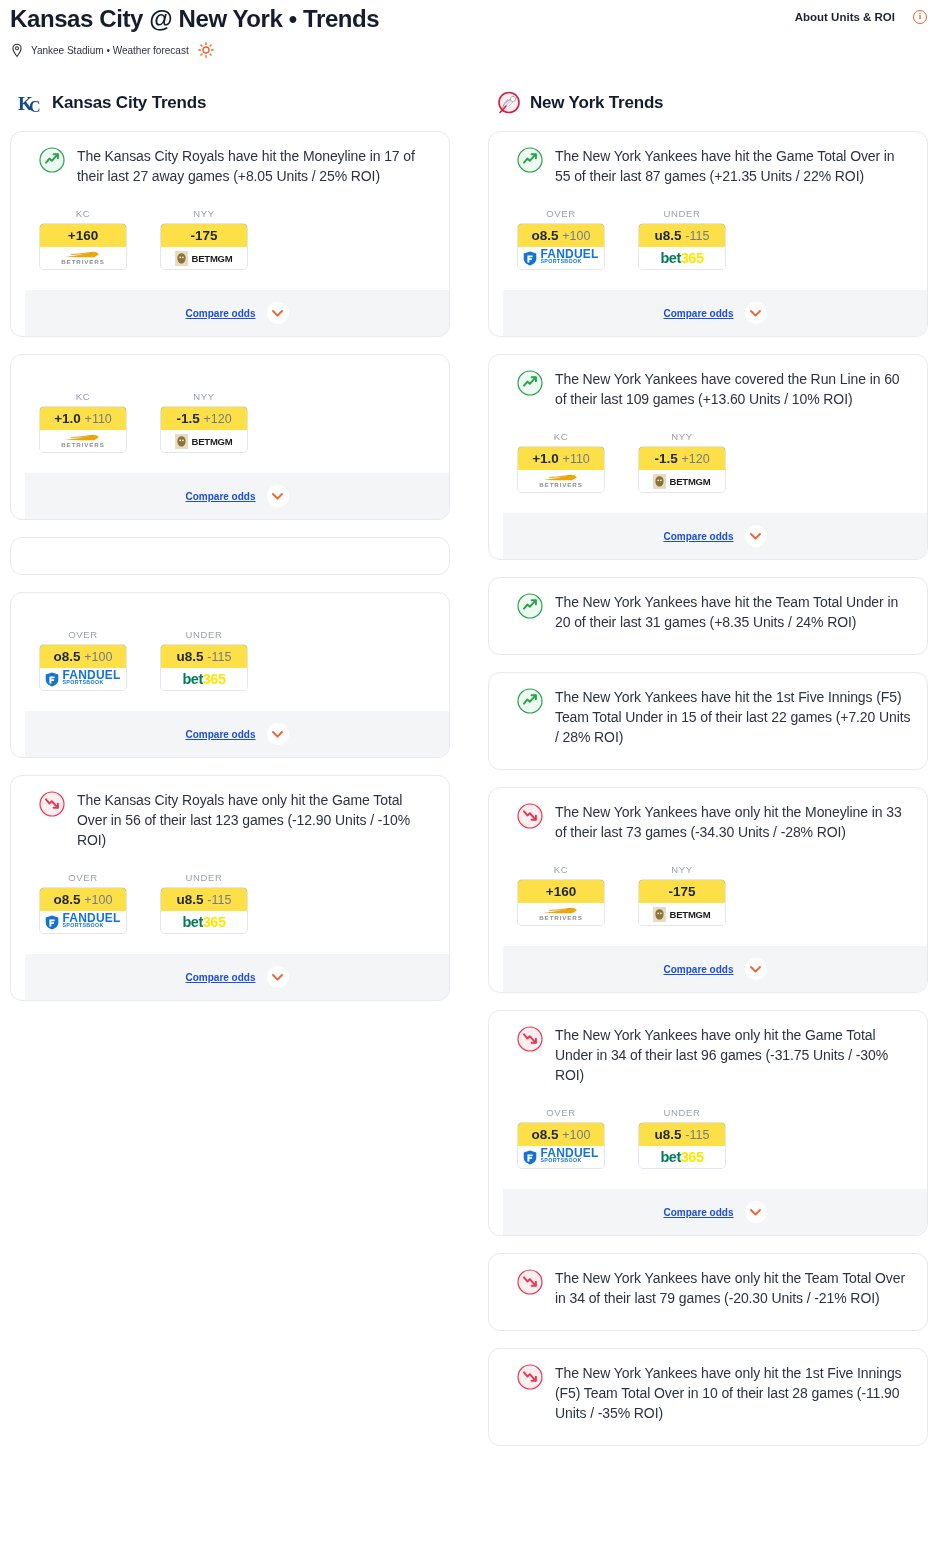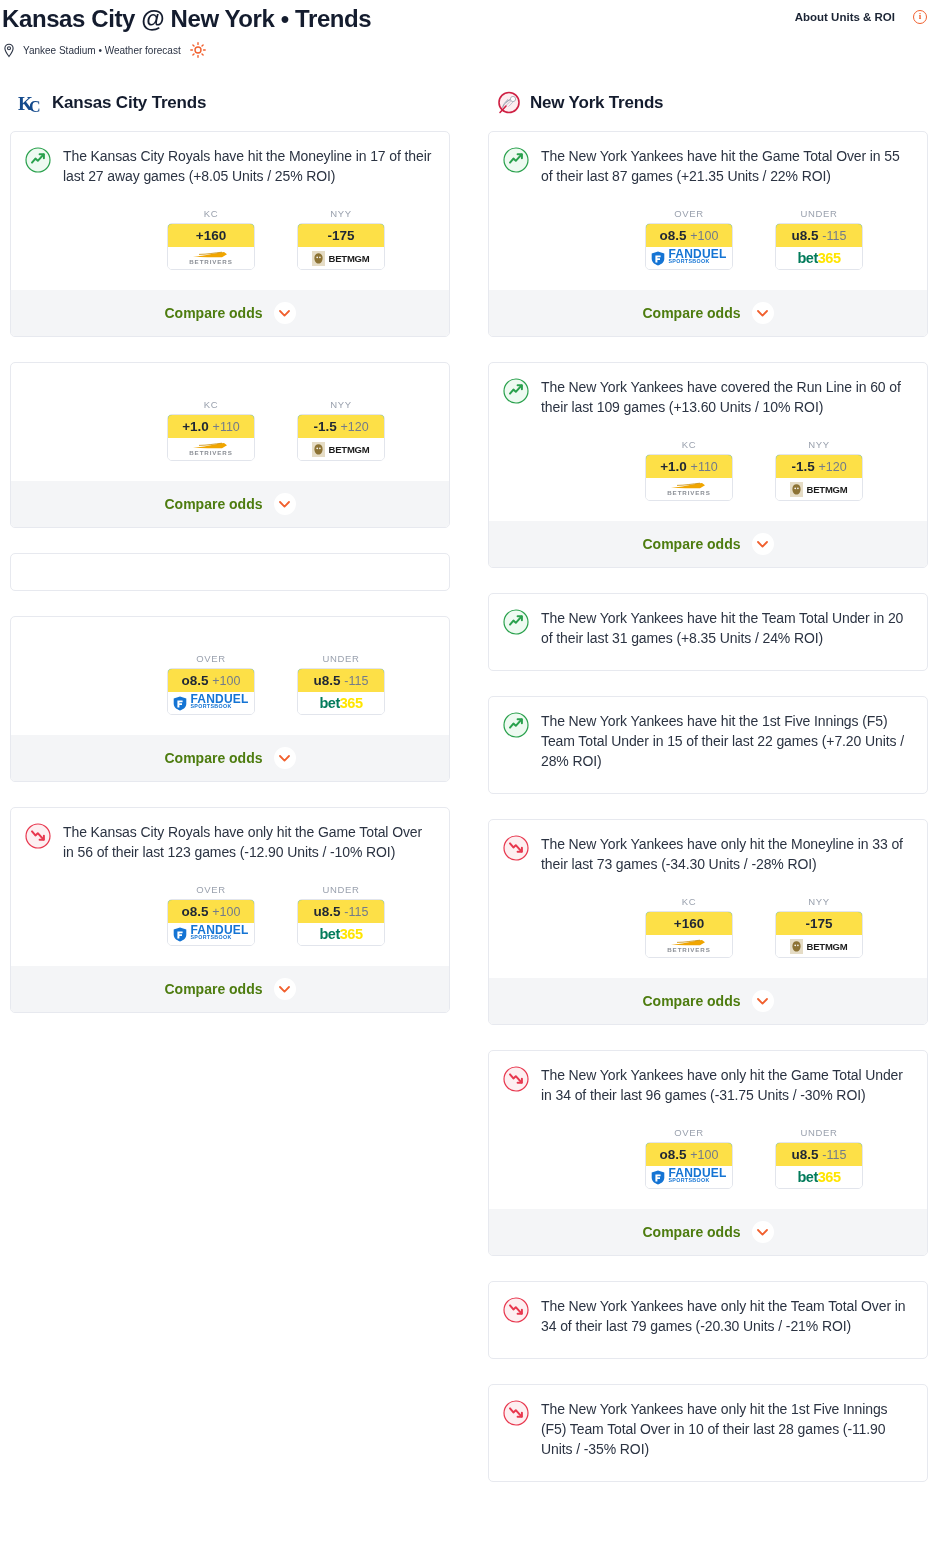--- a/index.html
+++ b/index.html
@@ -7,21 +7,21 @@
     width: 937px;
     background: #ffffff;
     font-family: "Liberation Sans", sans-serif;
     color: #1b2434;
   }
   body { padding: 0 0 14px 0; }
 
   
   .page-header {
     position: relative;
-    padding: 4px 10px 0 2px;
+    padding: 4px 10px 0 10px;
   }
   .title-row { display: flex; align-items: flex-start; justify-content: space-between; }
   .page-title {
     font-size: 24px;
     font-weight: 800;
     letter-spacing: -0.4px;
     line-height: 30px;
     color: #141c2e;
   }
   .about-link {
@@ -79,40 +79,39 @@
     font-size: 17px;
     font-weight: 800;
     letter-spacing: -0.2px;
     color: #141c2e;
   }
   .team-logo { width: 26px; height: 26px; flex: 0 0 26px; }
 
   
   .trend-card {
     border: 1px solid #e7e9ef;
-    border-radius: 5px;
+    border-radius: 12px;
     background: #fff;
-    margin-bottom: 25px;
-    padding: 14px 14px 0 14px;
+    margin-bottom: 17px;
+    padding: 14px 14px 0 28px;
     overflow: hidden;
   }
   .trend-top { display: flex; gap: 12px; align-items: flex-start; }
   .trend-icon { width: 26px; height: 26px; flex: 0 0 26px; margin-top: 1px; }
   .trend-text {
     font-size: 14px;
     line-height: 20px;
     color: #2b3342;
     letter-spacing: -0.1px;
   }
 
   
   .odds-row {
     display: flex;
-    justify-content: flex-end;
-    gap: 42px;
+    gap: 33px;
     margin-top: 22px;
     padding-right: 50px;
   }
   .odds-col { width: 88px; }
   .odds-label {
     text-align: center;
     font-size: 9.5px;
     letter-spacing: 0.6px;
     color: #9aa1ae;
     margin-bottom: 4px;
@@ -169,21 +168,21 @@
   .compare-bar {
     margin: 20px -14px 0 -14px;
     background: #f4f5f7;
     height: 46px;
     display: flex;
     align-items: center;
     justify-content: center;
     gap: 11px;
     cursor: pointer;
   }
-  .compare-label { font-size: 14px; font-weight: 600; color: #4d7c0f; }
+  .compare-label { font-size: 10px; font-weight: 600; color: #1d4ed8; text-decoration: underline; }
   .chev-circle {
     width: 22px; height: 22px; border-radius: 50%;
     background: #fff;
     display: flex; align-items: center; justify-content: center;
   }
   .chev { width: 11px; height: 7px; }
 
   .card-pad-bottom { height: 22px; }
 </style>
 </head>

